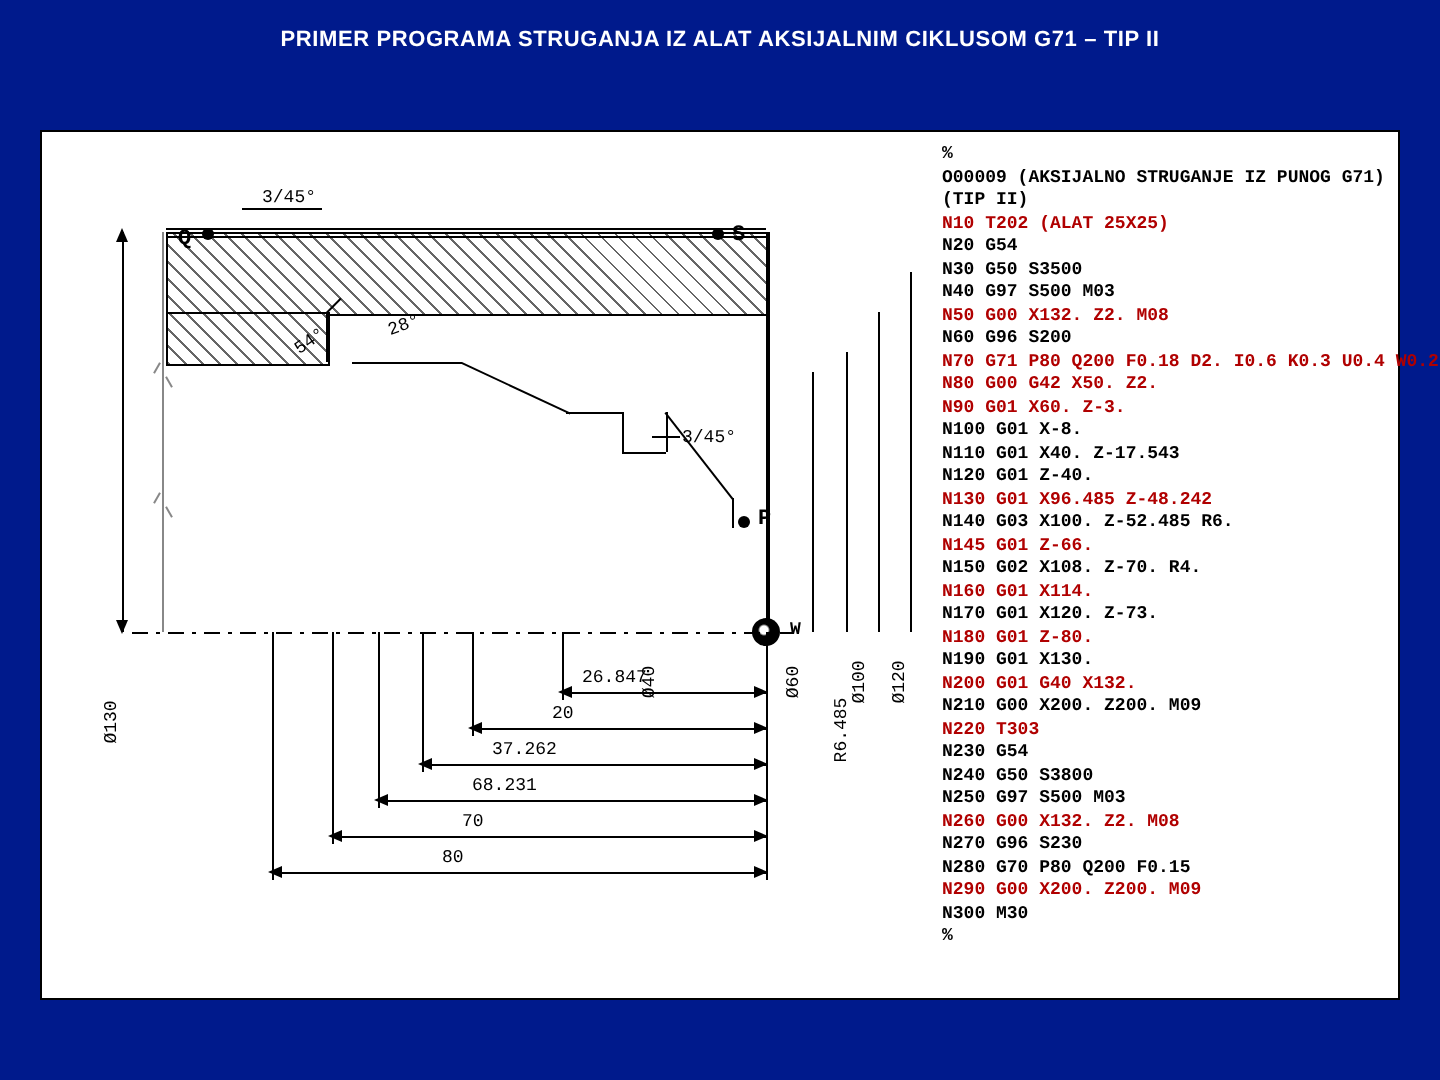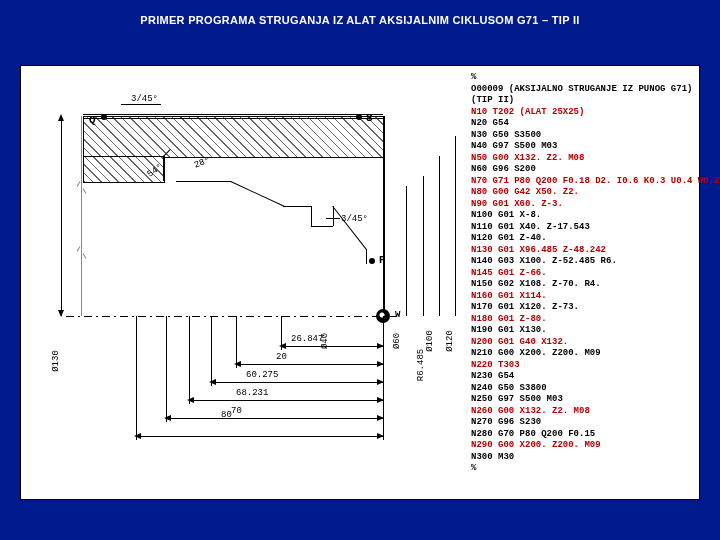--- a/index.html
+++ b/index.html
@@ -95,36 +95,36 @@
     <div class="lbl" style="left:270px;top:268px">26.847</div>
 
     <div class="dim-h" style="left:215px;top:298px;width:147px"></div>
     <div class="arr-l" style="left:213px;top:295px"></div>
       <div class="arr-r" style="left:356px;top:295px"></div>
     <div class="lbl" style="left:255px;top:286px">20</div>
 
     <div class="dim-h" style="left:190px;top:316px;width:172px"></div>
     <div class="arr-l" style="left:188px;top:313px"></div>
       <div class="arr-r" style="left:356px;top:313px"></div>
-    <div class="lbl" style="left:225px;top:304px">60.275</div>
+    <div class="lbl" style="left:225px;top:304px">37.262</div>
 
     <div class="dim-h" style="left:168px;top:334px;width:194px"></div>
     <div class="arr-l" style="left:166px;top:331px"></div>
       <div class="arr-r" style="left:356px;top:331px"></div>
     <div class="lbl" style="left:215px;top:322px">68.231</div>
 
     <div class="dim-h" style="left:145px;top:352px;width:217px"></div>
     <div class="arr-l" style="left:143px;top:349px"></div>
       <div class="arr-r" style="left:356px;top:349px"></div>
     <div class="lbl" style="left:210px;top:340px">70</div>
 
     <div class="dim-h" style="left:115px;top:370px;width:247px"></div>
     <div class="arr-l" style="left:113px;top:367px"></div>
       <div class="arr-r" style="left:356px;top:367px"></div>
-    <div class="lbl" style="left:200px;top:344px">80</div>
+    <div class="lbl" style="left:200px;top:358px">80</div>
 
     <div class="dim-v" style="left:362px;top:250px;height:124px"></div>
     <div class="dim-v" style="left:260px;top:250px;height:34px"></div>
     <div class="dim-v" style="left:215px;top:250px;height:52px"></div>
     <div class="dim-v" style="left:190px;top:250px;height:70px"></div>
     <div class="dim-v" style="left:168px;top:250px;height:88px"></div>
     <div class="dim-v" style="left:145px;top:250px;height:106px"></div>
     <div class="dim-v" style="left:115px;top:250px;height:124px"></div>
 
     <div class="lbl" style="left:24px;top:290px;transform:rotate(-90deg)">Ø130</div>

